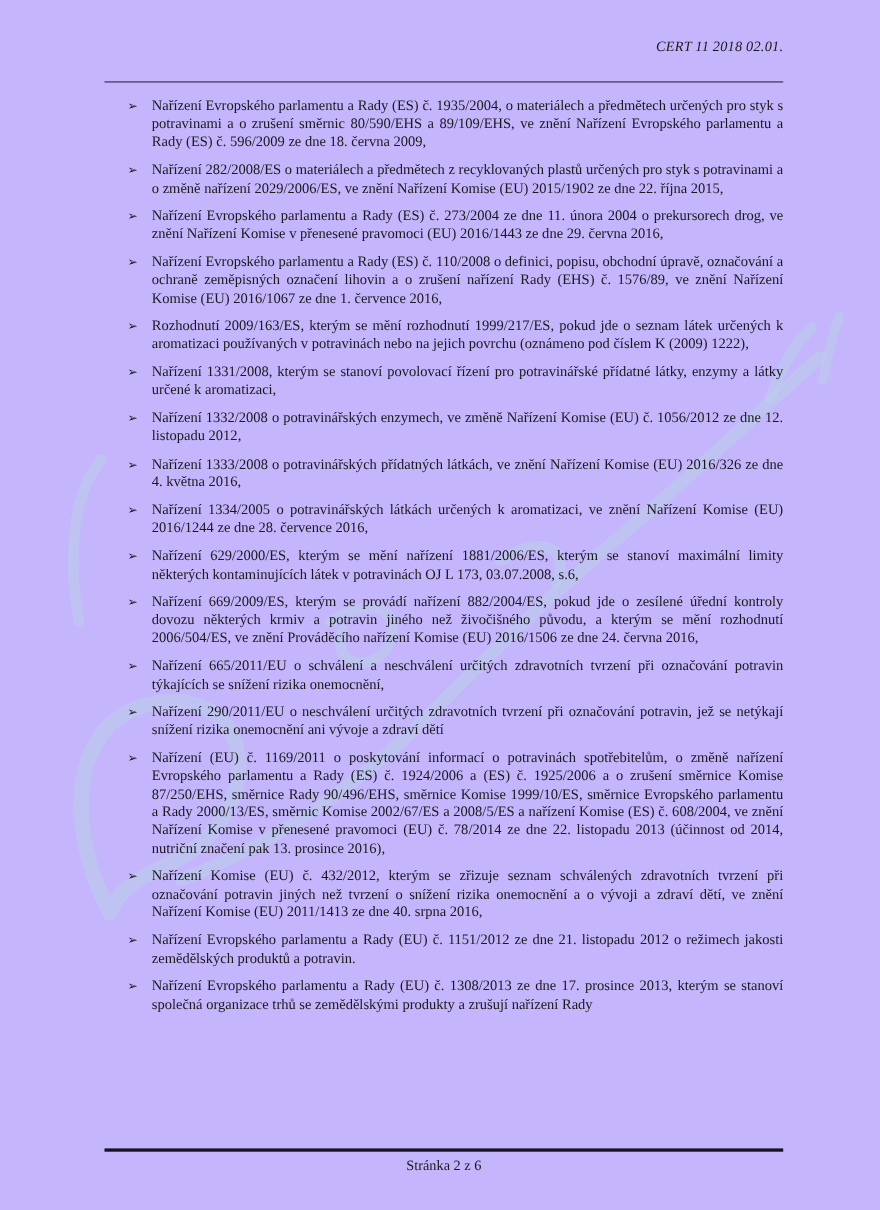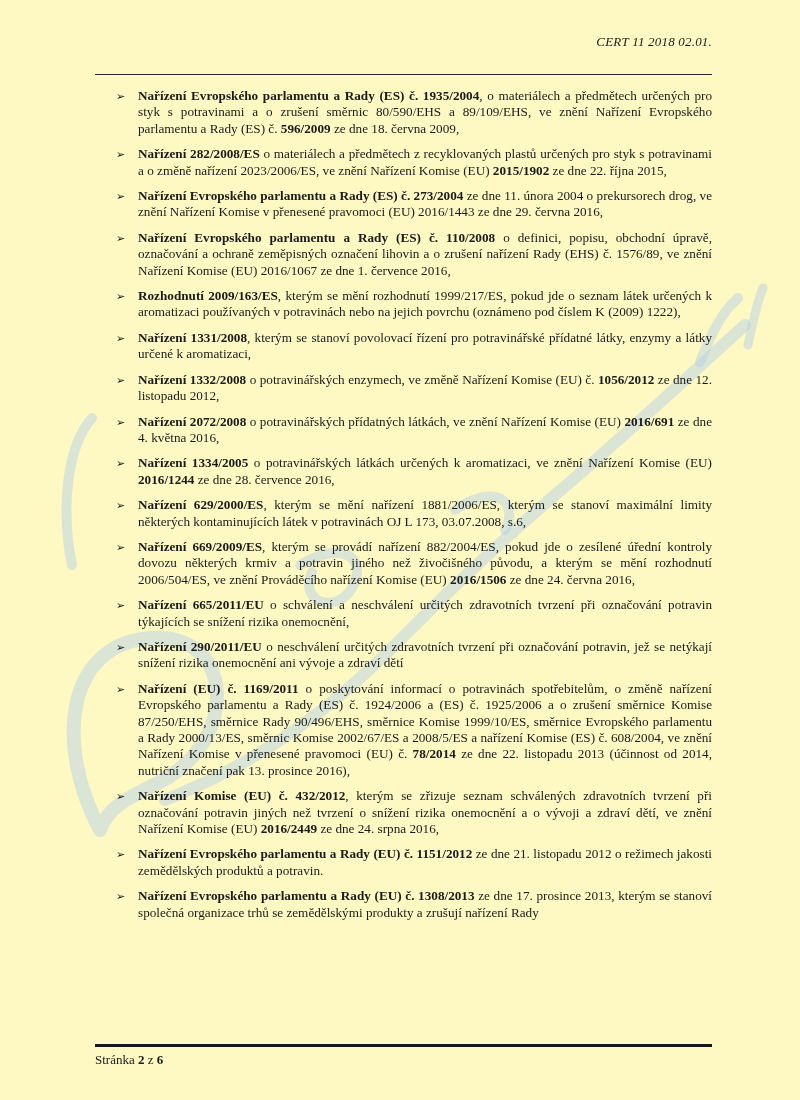--- a/index.html
+++ b/index.html
@@ -1,20 +1,20 @@
 <!DOCTYPE html>
 <html><head>
 <meta charset="utf-8">
 <style>
   html, body { margin: 0; padding: 0; background: #ffffff; }
   .page {
     position: relative;
     width: 800px;
     height: 1100px;
-    background: #fef9c3;
+    background: #c4b5fd;
     font-family: "Liberation Serif", serif;
     color: #1a1a1a;
     overflow: hidden;
     margin: 0 auto;
   }
   .watermark {
     position: absolute;
     left: 0;
     top: 0;
     pointer-events: none;
@@ -52,26 +52,27 @@
     font-size: 11px;
     padding-top: 2px;
     color: #111;
   }
   .item-text {
     flex: 1;
     font-size: 13.2px;
     line-height: 16.4px;
     text-align: justify;
   }
-  .b { font-weight: bold; margin-top: 28px; }
+  .b { font-weight: normal; margin-top: 28px; }
   .footer {
     position: absolute;
     left: 95px;
     width: 617px;
     top: 1044px;
+    text-align: center;
     z-index: 2;
   }
   .footer-rule {
     border-top: 3px solid #15151f;
     margin-bottom: 5px;
   }
   .page-number { font-size: 13px; }
 </style>
 </head>
 <body>
@@ -96,21 +97,21 @@
 
   <div class="header-rule"></div>
 
   <div class="list">
       <div class="item">
         <span class="bullet">➢</span>
         <div class="item-text"><span class="b">Nařízení Evropského parlamentu a Rady (ES) č. 1935/2004</span><span>, o materiálech a předmětech určených pro styk s potravinami a o zrušení směrnic 80/590/EHS a 89/109/EHS, ve znění Nařízení Evropského parlamentu a Rady (ES) č. </span><span class="b">596/2009</span><span> ze dne 18. června 2009,</span></div>
       </div>
       <div class="item">
         <span class="bullet">➢</span>
-        <div class="item-text"><span class="b">Nařízení 282/2008/ES</span><span> o materiálech a předmětech z recyklovaných plastů určených pro styk s potravinami a o změně nařízení 2023/2006/ES, ve znění Nařízení Komise (EU) </span><span class="b">2015/1902</span><span> ze dne 22. října 2015,</span></div>
+        <div class="item-text"><span class="b">Nařízení 282/2008/ES</span><span> o materiálech a předmětech z recyklovaných plastů určených pro styk s potravinami a o změně nařízení 2029/2006/ES, ve znění Nařízení Komise (EU) </span><span class="b">2015/1902</span><span> ze dne 22. října 2015,</span></div>
       </div>
       <div class="item">
         <span class="bullet">➢</span>
         <div class="item-text"><span class="b">Nařízení Evropského parlamentu a Rady (ES) č. 273/2004</span><span> ze dne 11. února 2004 o prekursorech drog, ve znění Nařízení Komise v přenesené pravomoci (EU) 2016/1443 ze dne 29. června 2016,</span></div>
       </div>
       <div class="item">
         <span class="bullet">➢</span>
         <div class="item-text"><span class="b">Nařízení Evropského parlamentu a Rady (ES) č. 110/2008</span><span> o definici, popisu, obchodní úpravě, označování a ochraně zeměpisných označení lihovin a o zrušení nařízení Rady (EHS) č. 1576/89, ve znění Nařízení Komise (EU) 2016/1067 ze dne 1. července 2016,</span></div>
       </div>
       <div class="item">
@@ -120,21 +121,21 @@
       <div class="item">
         <span class="bullet">➢</span>
         <div class="item-text"><span class="b">Nařízení 1331/2008</span><span>, kterým se stanoví povolovací řízení pro potravinářské přídatné látky, enzymy a látky určené k aromatizaci,</span></div>
       </div>
       <div class="item">
         <span class="bullet">➢</span>
         <div class="item-text"><span class="b">Nařízení 1332/2008</span><span> o potravinářských enzymech, ve změně Nařízení Komise (EU) č. </span><span class="b">1056/2012</span><span> ze dne 12. listopadu 2012,</span></div>
       </div>
       <div class="item">
         <span class="bullet">➢</span>
-        <div class="item-text"><span class="b">Nařízení 2072/2008</span><span> o potravinářských přídatných látkách, ve znění Nařízení Komise (EU) </span><span class="b">2016/691</span><span> ze dne 4. května 2016,</span></div>
+        <div class="item-text"><span class="b">Nařízení 1333/2008</span><span> o potravinářských přídatných látkách, ve znění Nařízení Komise (EU) </span><span class="b">2016/326</span><span> ze dne 4. května 2016,</span></div>
       </div>
       <div class="item">
         <span class="bullet">➢</span>
         <div class="item-text"><span class="b">Nařízení 1334/2005</span><span> o potravinářských látkách určených k aromatizaci, ve znění Nařízení Komise (EU) </span><span class="b">2016/1244</span><span> ze dne 28. července 2016,</span></div>
       </div>
       <div class="item">
         <span class="bullet">➢</span>
         <div class="item-text"><span class="b">Nařízení 629/2000/ES</span><span>, kterým se mění nařízení 1881/2006/ES, kterým se stanoví maximální limity některých kontaminujících látek v potravinách OJ L 173, 03.07.2008, s.6,</span></div>
       </div>
       <div class="item">
@@ -148,21 +149,21 @@
       <div class="item">
         <span class="bullet">➢</span>
         <div class="item-text"><span class="b">Nařízení 290/2011/EU</span><span> o neschválení určitých zdravotních tvrzení při označování potravin, jež se netýkají snížení rizika onemocnění ani vývoje a zdraví dětí</span></div>
       </div>
       <div class="item">
         <span class="bullet">➢</span>
         <div class="item-text"><span class="b">Nařízení (EU) č. 1169/2011</span><span> o poskytování informací o potravinách spotřebitelům, o změně nařízení Evropského parlamentu a Rady (ES) č. 1924/2006 a (ES) č. 1925/2006 a o zrušení směrnice Komise 87/250/EHS, směrnice Rady 90/496/EHS, směrnice Komise 1999/10/ES, směrnice Evropského parlamentu a Rady 2000/13/ES, směrnic Komise 2002/67/ES a 2008/5/ES a nařízení Komise (ES) č. 608/2004, ve znění Nařízení Komise v přenesené pravomoci (EU) č. </span><span class="b">78/2014</span><span> ze dne 22. listopadu 2013 (účinnost od 2014, nutriční značení pak 13. prosince 2016),</span></div>
       </div>
       <div class="item">
         <span class="bullet">➢</span>
-        <div class="item-text"><span class="b">Nařízení Komise (EU) č. 432/2012</span><span>, kterým se zřizuje seznam schválených zdravotních tvrzení při označování potravin jiných než tvrzení o snížení rizika onemocnění a o vývoji a zdraví dětí, ve znění Nařízení Komise (EU) </span><span class="b">2016/2449</span><span> ze dne 24. srpna 2016,</span></div>
+        <div class="item-text"><span class="b">Nařízení Komise (EU) č. 432/2012</span><span>, kterým se zřizuje seznam schválených zdravotních tvrzení při označování potravin jiných než tvrzení o snížení rizika onemocnění a o vývoji a zdraví dětí, ve znění Nařízení Komise (EU) </span><span class="b">2011/1413</span><span> ze dne 40. srpna 2016,</span></div>
       </div>
       <div class="item">
         <span class="bullet">➢</span>
         <div class="item-text"><span class="b">Nařízení Evropského parlamentu a Rady (EU) č. 1151/2012</span><span> ze dne 21. listopadu 2012 o režimech jakosti zemědělských produktů a potravin.</span></div>
       </div>
       <div class="item">
         <span class="bullet">➢</span>
         <div class="item-text"><span class="b">Nařízení Evropského parlamentu a Rady (EU) č. 1308/2013</span><span> ze dne 17. prosince 2013, kterým se stanoví společná organizace trhů se zemědělskými produkty a zrušují nařízení Rady</span></div>
       </div>
     </div>

